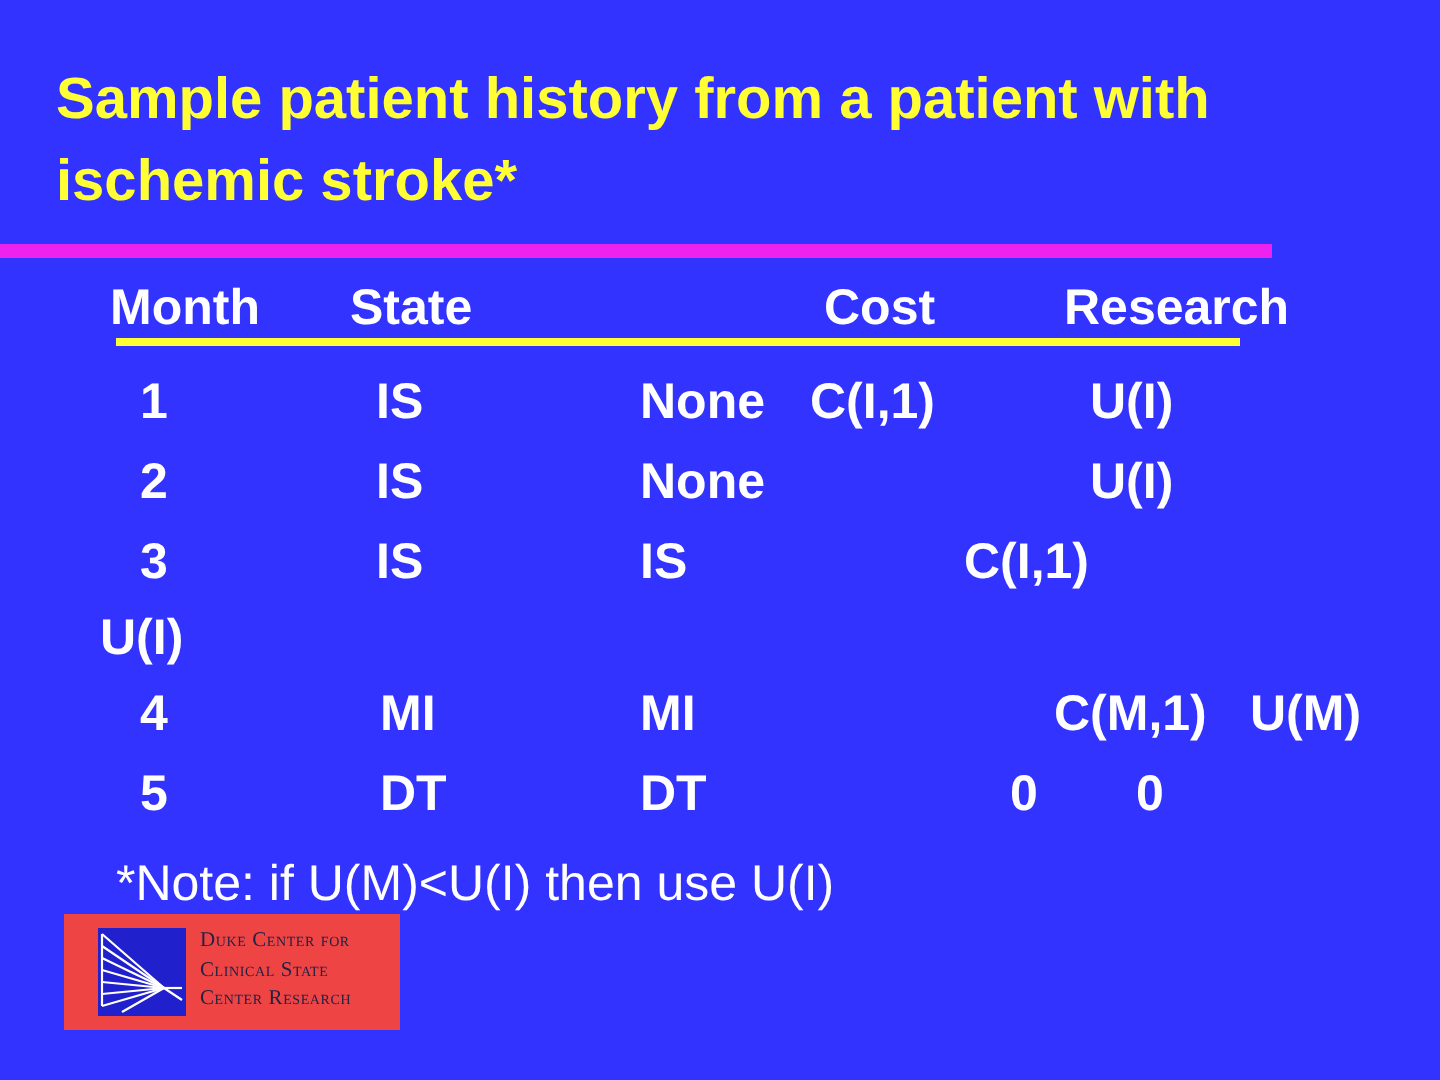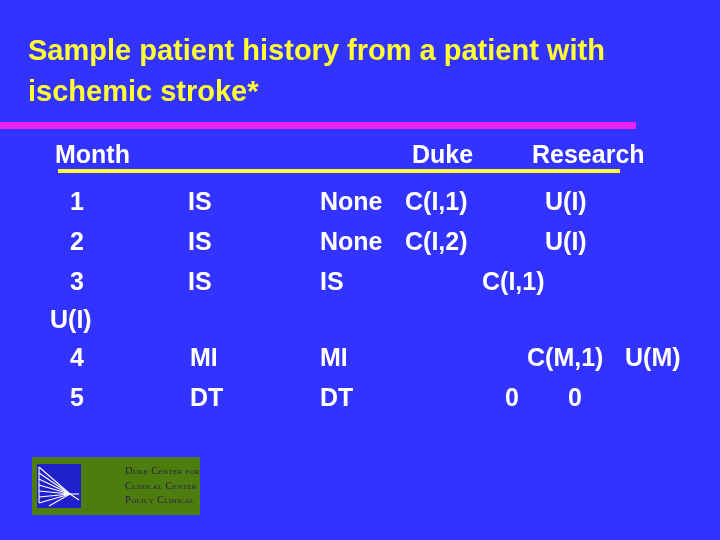--- a/index.html
+++ b/index.html
@@ -86,26 +86,25 @@
     white-space: nowrap;
   }
 
   
   #logo {
     position: absolute;
     left: 32px;
     top: 457px;
     width: 168px;
     height: 58px;
-    background: #4d7c0f;
+    background: #ef4444;
     display: flex;
     align-items: center;
-    padding: 0;
+    padding: 12px;
     box-sizing: border-box;
-    justify-content: space-between;
   }
   #logo-mark {
     width: 44px;
     height: 44px;
     margin-left: 5px;
     flex: 0 0 auto;
     background: #2020cc;
     position: relative;
     overflow: hidden;
   }
@@ -126,38 +125,38 @@
 <div id="slide">
 
   <div id="title">Sample patient history from a patient with ischemic stroke*</div>
 
   <div id="magenta-rule"></div>
 
   <div id="table">
 
     <div class="row" style="top:0px;">
       <span class="cell" style="left:55px;">Month</span>
-      <span class="cell" style="left:412px;">Duke</span>
+      <span class="cell" style="left:175px;">State</span>
+      <span class="cell" style="left:412px;">Cost</span>
       <span class="cell" style="left:532px;">Research</span>
       <div id="header-underline"></div>
     </div>
 
     <div class="row" style="top:47px;">
       <span class="cell" style="left:70px;">1</span>
       <span class="cell" style="left:188px;">IS</span>
       <span class="cell" style="left:320px;">None</span>
       <span class="cell" style="left:405px;">C(I,1)</span>
       <span class="cell" style="left:545px;">U(I)</span>
     </div>
 
     <div class="row" style="top:87px;">
       <span class="cell" style="left:70px;">2</span>
       <span class="cell" style="left:188px;">IS</span>
       <span class="cell" style="left:320px;">None</span>
-      <span class="cell" style="left:405px;">C(I,2)</span>
       <span class="cell" style="left:545px;">U(I)</span>
     </div>
 
     <div class="row" style="top:127px;">
       <span class="cell" style="left:70px;">3</span>
       <span class="cell" style="left:188px;">IS</span>
       <span class="cell" style="left:320px;">IS</span>
       <span class="cell" style="left:482px;">C(I,1)</span>
       <span class="cell" style="left:50px; top:38px;">U(I)</span>
     </div>
@@ -173,20 +172,21 @@
     <div class="row" style="top:243px;">
       <span class="cell" style="left:70px;">5</span>
       <span class="cell" style="left:190px;">DT</span>
       <span class="cell" style="left:320px;">DT</span>
       <span class="cell" style="left:505px;">0</span>
       <span class="cell" style="left:568px;">0</span>
     </div>
 
   </div>
 
+  <div id="footnote">*Note: if U(M)&lt;U(I) then use U(I)</div>
 
   <div id="logo">
     <div id="logo-mark">
       <svg width="44" height="44" viewBox="0 0 44 44">
         <g stroke="#ffffff" stroke-width="1.1" fill="none">
           <line x1="33" y1="30" x2="2" y2="3"></line>
           <line x1="33" y1="30" x2="2" y2="9"></line>
           <line x1="33" y1="30" x2="2" y2="15"></line>
           <line x1="33" y1="30" x2="2" y2="21"></line>
           <line x1="33" y1="30" x2="2" y2="27"></line>
@@ -194,18 +194,18 @@
           <line x1="33" y1="30" x2="2" y2="39"></line>
           <line x1="33" y1="30" x2="12" y2="42"></line>
           <line x1="33" y1="30" x2="42" y2="30"></line>
           <line x1="33" y1="30" x2="42" y2="36"></line>
           <line x1="2" y1="3" x2="2" y2="39"></line>
         </g>
       </svg>
     </div>
     <div id="logo-text">
       <div>Duke Center for</div>
-      <div>Clinical Center</div>
-      <div>Policy Clinical</div>
+      <div>Clinical State</div>
+      <div>Center Research</div>
     </div>
   </div>
 
 </div>
 
 </body></html>

